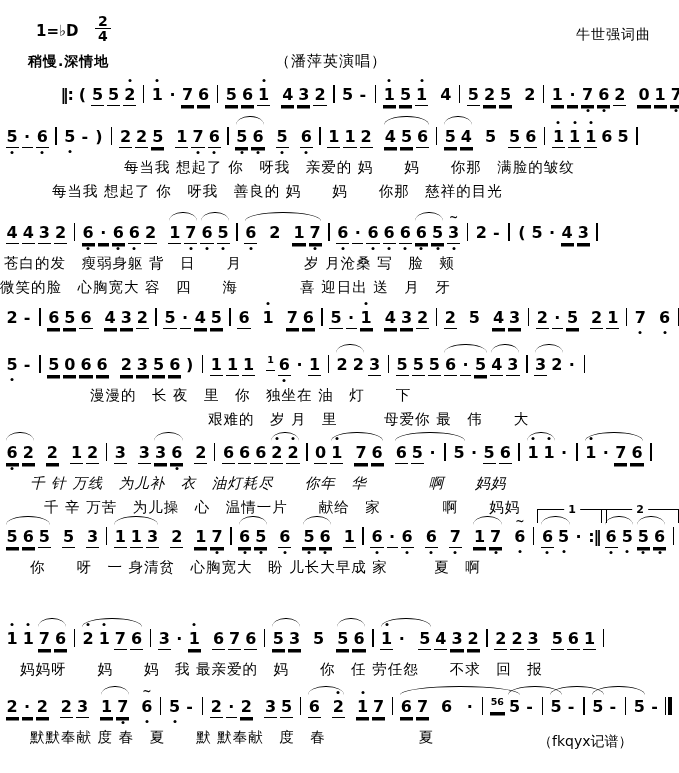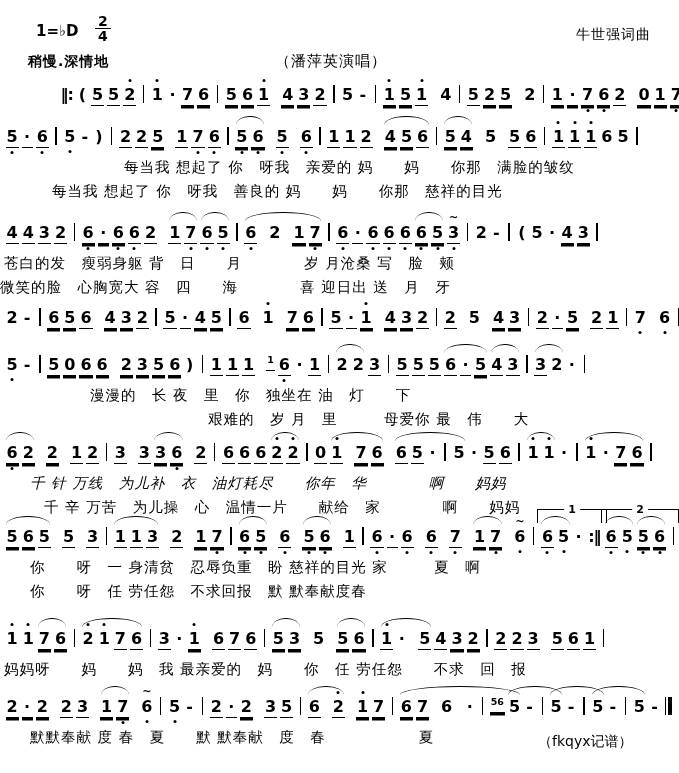--- a/index.html
+++ b/index.html
@@ -84,26 +84,25 @@
         <div class="mrow" style="margin-left: 4px;"><span class="tok u2"><span class="num">6</span><i class="db"></i></span><span class="tok u2"><span class="num">2</span></span><span class="sp"></span><span class="tok u2"><span class="num">2</span></span><span class="sp"></span><span class="tok u1"><span class="num">1</span></span><span class="tok u1"><span class="num">2</span></span><span class="bar"></span><span class="tok u1"><span class="num">3</span></span><span class="sp"></span><span class="tok u1"><span class="num">3</span></span><span class="tok u2"><span class="num">3</span></span><span class="tok u2"><span class="num">6</span><i class="db"></i></span><span class="sp"></span><span class="tok u1"><span class="num">2</span></span><span class="bar"></span><span class="tok u1"><span class="num">6</span></span><span class="tok u1"><span class="num">6</span></span><span class="tok u1"><span class="num">6</span></span><span class="tok u1"><span class="num">2</span><i class="da"></i></span><span class="tok u1"><span class="num">2</span><i class="da"></i></span><span class="bar"></span><span class="tok u1"><span class="num">0</span></span><span class="tok u1"><span class="num">1</span><i class="da"></i></span><span class="sp"></span><span class="tok u2"><span class="num">7</span></span><span class="tok u2"><span class="num">6</span></span><span class="sp"></span><span class="tok u1"><span class="num">6</span></span><span class="tok u1"><span class="num">5</span></span><span class="tok"><span class="num">·</span></span><span class="bar"></span><span class="tok"><span class="num">5</span></span><span class="tok"><span class="num">·</span></span><span class="tok u1"><span class="num">5</span></span><span class="tok u1"><span class="num">6</span></span><span class="bar"></span><span class="tok"><span class="num">1</span><i class="da"></i></span><span class="tok"><span class="num">1</span><i class="da"></i></span><span class="tok"><span class="num">·</span></span><span class="bar"></span><span class="tok"><span class="num">1</span><i class="da"></i></span><span class="tok"><span class="num">·</span></span><span class="tok u2"><span class="num">7</span></span><span class="tok u2"><span class="num">6</span></span><span class="bar"></span><div class="arc" style="left: 2.4px; width: 27.2px;"></div><div class="arc" style="left: 150.4px; width: 28.2px;"></div><div class="arc" style="left: 267.4px; width: 27.2px;"></div><div class="arc" style="left: 327.4px; width: 51.2px;"></div><div class="arc" style="left: 391.4px; width: 69.2px;"></div><div class="arc" style="left: 523.4px; width: 27.2px;"></div><div class="arc" style="left: 581.4px; width: 57.2px;"></div></div>
         <div class="lyr" style="margin-left: 30px; font-style: italic;">千 针 万线　为儿补　衣　油灯耗尽　　你年　华　　　　啊　　妈妈</div>
         <div class="lyr" style="margin-left: 44px;">千 辛 万苦　为儿操　心　温情一片　　献给　家　　　　啊　　妈妈</div>
       </div>
       <div class="system" style="top: 514px;">
         <div class="mrow" style="margin-left: 4px;"><span class="tok u2"><span class="num">5</span></span><span class="tok u2"><span class="num">6</span></span><span class="tok u1"><span class="num">5</span></span><span class="sp"></span><span class="tok u1"><span class="num">5</span></span><span class="sp"></span><span class="tok u1"><span class="num">3</span></span><span class="bar"></span><span class="tok u1"><span class="num">1</span></span><span class="tok u1"><span class="num">1</span></span><span class="tok u1"><span class="num">3</span></span><span class="sp"></span><span class="tok u1"><span class="num">2</span></span><span class="sp"></span><span class="tok u2"><span class="num">1</span></span><span class="tok u2"><span class="num">7</span><i class="db"></i></span><span class="bar"></span><span class="tok u2"><span class="num">6</span><i class="db"></i></span><span class="tok u2"><span class="num">5</span><i class="db"></i></span><span class="sp"></span><span class="tok u1"><span class="num">6</span><i class="db"></i></span><span class="sp"></span><span class="tok u2"><span class="num">5</span><i class="db"></i></span><span class="tok u2"><span class="num">6</span><i class="db"></i></span><span class="sp"></span><span class="tok u1"><span class="num">1</span></span><span class="bar"></span><span class="tok u1"><span class="num">6</span><i class="db"></i></span><span class="tok u1"><span class="num">·</span></span><span class="tok u1"><span class="num">6</span><i class="db"></i></span><span class="sp"></span><span class="tok u1"><span class="num">6</span><i class="db"></i></span><span class="sp"></span><span class="tok u1"><span class="num">7</span><i class="db"></i></span><span class="sp"></span><span class="tok u2"><span class="num">1</span></span><span class="tok u2"><span class="num">7</span><i class="db"></i></span><span class="sp"></span><span class="tok"><span class="num">6</span><i class="db"></i><i class="tilde">~</i></span><span class="bar"></span><span class="tok u1"><span class="num">6</span><i class="db"></i></span><span class="tok"><span class="num">5</span><i class="db"></i></span><span class="tok"><span class="num">·</span></span><span class="tok rpt"><span class="num">:‖</span></span><span class="tok u1"><span class="num">6</span><i class="db"></i></span><span class="tok"><span class="num">5</span><i class="db"></i></span><span class="tok u2"><span class="num">5</span><i class="db"></i></span><span class="tok u2"><span class="num">6</span><i class="db"></i></span><span class="bar"></span><div class="arc" style="left: 2.4px; width: 43.2px;"></div><div class="arc" style="left: 110.4px; width: 43.2px;"></div><div class="arc" style="left: 235.4px; width: 27.2px;"></div><div class="arc" style="left: 299.4px; width: 27.2px;"></div><div class="arc" style="left: 469.4px; width: 28.2px;"></div><div class="arc" style="left: 537.4px; width: 28.2px;"></div><div class="arc" style="left: 601.4px; width: 27.2px;"></div><div class="arc" style="left: 633.4px; width: 27.2px;"></div><div class="volta" style="left: 533px; width: 68px;">
             <b>1</b>
           </div><div class="volta" style="left: 597px; width: 76px;">
             <b>2</b>
           </div></div>
-        <div class="lyr" style="margin-left: 30px;">你　　呀　一 身清贫　忍辱负重　盼 慈祥的目光 家　　　夏　啊</div>
-        <div class="lyr" style="margin-left: 30px;">你　　呀　任 劳任怨　不求回报　默 默奉献度春</div>
+        <div class="lyr" style="margin-left: 30px;">你　　呀　一 身清贫　心胸宽大　盼 儿长大早成 家　　　夏　啊</div>
       </div>
       <div class="system" style="top: 616px;">
         <div class="mrow" style="margin-left: 4px;"><span class="tok"><span class="num">1</span><i class="da"></i></span><span class="tok"><span class="num">1</span><i class="da"></i></span><span class="tok u2"><span class="num">7</span></span><span class="tok u2"><span class="num">6</span></span><span class="bar"></span><span class="tok"><span class="num">2</span><i class="da"></i></span><span class="tok"><span class="num">1</span><i class="da"></i></span><span class="tok u1"><span class="num">7</span></span><span class="tok u1"><span class="num">6</span></span><span class="bar"></span><span class="tok u1"><span class="num">3</span></span><span class="tok"><span class="num">·</span></span><span class="tok u2"><span class="num">1</span><i class="da"></i></span><span class="sp"></span><span class="tok u1"><span class="num">6</span></span><span class="tok u1"><span class="num">7</span></span><span class="tok u1"><span class="num">6</span></span><span class="bar"></span><span class="tok u2"><span class="num">5</span></span><span class="tok u2"><span class="num">3</span></span><span class="sp"></span><span class="tok"><span class="num">5</span></span><span class="sp"></span><span class="tok u2"><span class="num">5</span></span><span class="tok u2"><span class="num">6</span></span><span class="bar"></span><span class="tok u1"><span class="num">1</span><i class="da"></i></span><span class="tok"><span class="num">·</span></span><span class="sp"></span><span class="tok u1"><span class="num">5</span></span><span class="tok u1"><span class="num">4</span></span><span class="tok u2"><span class="num">3</span></span><span class="tok u2"><span class="num">2</span></span><span class="bar"></span><span class="tok u1"><span class="num">2</span></span><span class="tok u1"><span class="num">2</span></span><span class="tok u1"><span class="num">3</span></span><span class="sp"></span><span class="tok u1"><span class="num">5</span></span><span class="tok u1"><span class="num">6</span></span><span class="tok u1"><span class="num">1</span></span><span class="bar"></span><div class="arc" style="left: 34.4px; width: 27.2px;"></div><div class="arc" style="left: 78.4px; width: 59.2px;"></div><div class="arc" style="left: 268.4px; width: 27.2px;"></div><div class="arc" style="left: 333.4px; width: 27.2px;"></div><div class="arc" style="left: 377.4px; width: 49.2px;"></div></div>
-        <div class="lyr" style="margin-left: 4px;">妈妈呀　　妈　　妈　我 最亲爱的　妈　　你　任 劳任怨　　不求　回　报</div>
+        <div class="lyr" style="margin-left: 20px;">妈妈呀　　妈　　妈　我 最亲爱的　妈　　你　任 劳任怨　　不求　回　报</div>
       </div>
       <div class="system" style="top: 684px;">
         <div class="mrow" style="margin-left: 4px;"><span class="tok u2"><span class="num">2</span></span><span class="tok u2"><span class="num">·</span></span><span class="tok u2"><span class="num">2</span></span><span class="sp"></span><span class="tok u1"><span class="num">2</span></span><span class="tok u1"><span class="num">3</span></span><span class="sp"></span><span class="tok u2"><span class="num">1</span></span><span class="tok u2"><span class="num">7</span><i class="db"></i></span><span class="sp"></span><span class="tok"><span class="num">6</span><i class="db"></i><i class="tilde">~</i></span><span class="bar"></span><span class="tok"><span class="num">5</span><i class="db"></i></span><span class="tok"><span class="num">-</span></span><span class="bar"></span><span class="tok u1"><span class="num">2</span></span><span class="tok u1"><span class="num">·</span></span><span class="tok u2"><span class="num">2</span></span><span class="sp"></span><span class="tok u1"><span class="num">3</span></span><span class="tok u1"><span class="num">5</span></span><span class="bar"></span><span class="tok u1"><span class="num">6</span></span><span class="sp"></span><span class="tok u1"><span class="num">2</span><i class="da"></i></span><span class="sp"></span><span class="tok u2"><span class="num">1</span><i class="da"></i></span><span class="tok u2"><span class="num">7</span></span><span class="bar"></span><span class="tok u2"><span class="num">6</span></span><span class="tok u2"><span class="num">7</span></span><span class="sp"></span><span class="tok"><span class="num">6</span></span><span class="sp"></span><span class="tok"><span class="num">·</span></span><span class="bar"></span><span class="tok u2 grace"><span class="num">56</span></span><span class="tok"><span class="num">5</span></span><span class="tok"><span class="num">-</span></span><span class="bar"></span><span class="tok"><span class="num">5</span></span><span class="tok"><span class="num">-</span></span><span class="bar"></span><span class="tok"><span class="num">5</span></span><span class="tok"><span class="num">-</span></span><span class="bar"></span><span class="tok"><span class="num">5</span></span><span class="tok"><span class="num">-</span></span><span class="endbar"></span><div class="arc" style="left: 97.4px; width: 27.2px;"></div><div class="arc" style="left: 304.4px; width: 35.2px;"></div><div class="arc" style="left: 396.4px; width: 119.2px;"></div><div class="arc" style="left: 504.4px; width: 53.2px;"></div><div class="arc" style="left: 546.4px; width: 53.2px;"></div><div class="arc" style="left: 588.4px; width: 52.2px;"></div></div>
         <div class="lyr" style="margin-left: 30px;">默默奉献 度 春　夏　　默 默奉献　度　春　　　　　　夏</div>
       </div>
     </div>
   <div class="footer">（fkqyx记谱）</div>
 </div>
 
 </body></html>

